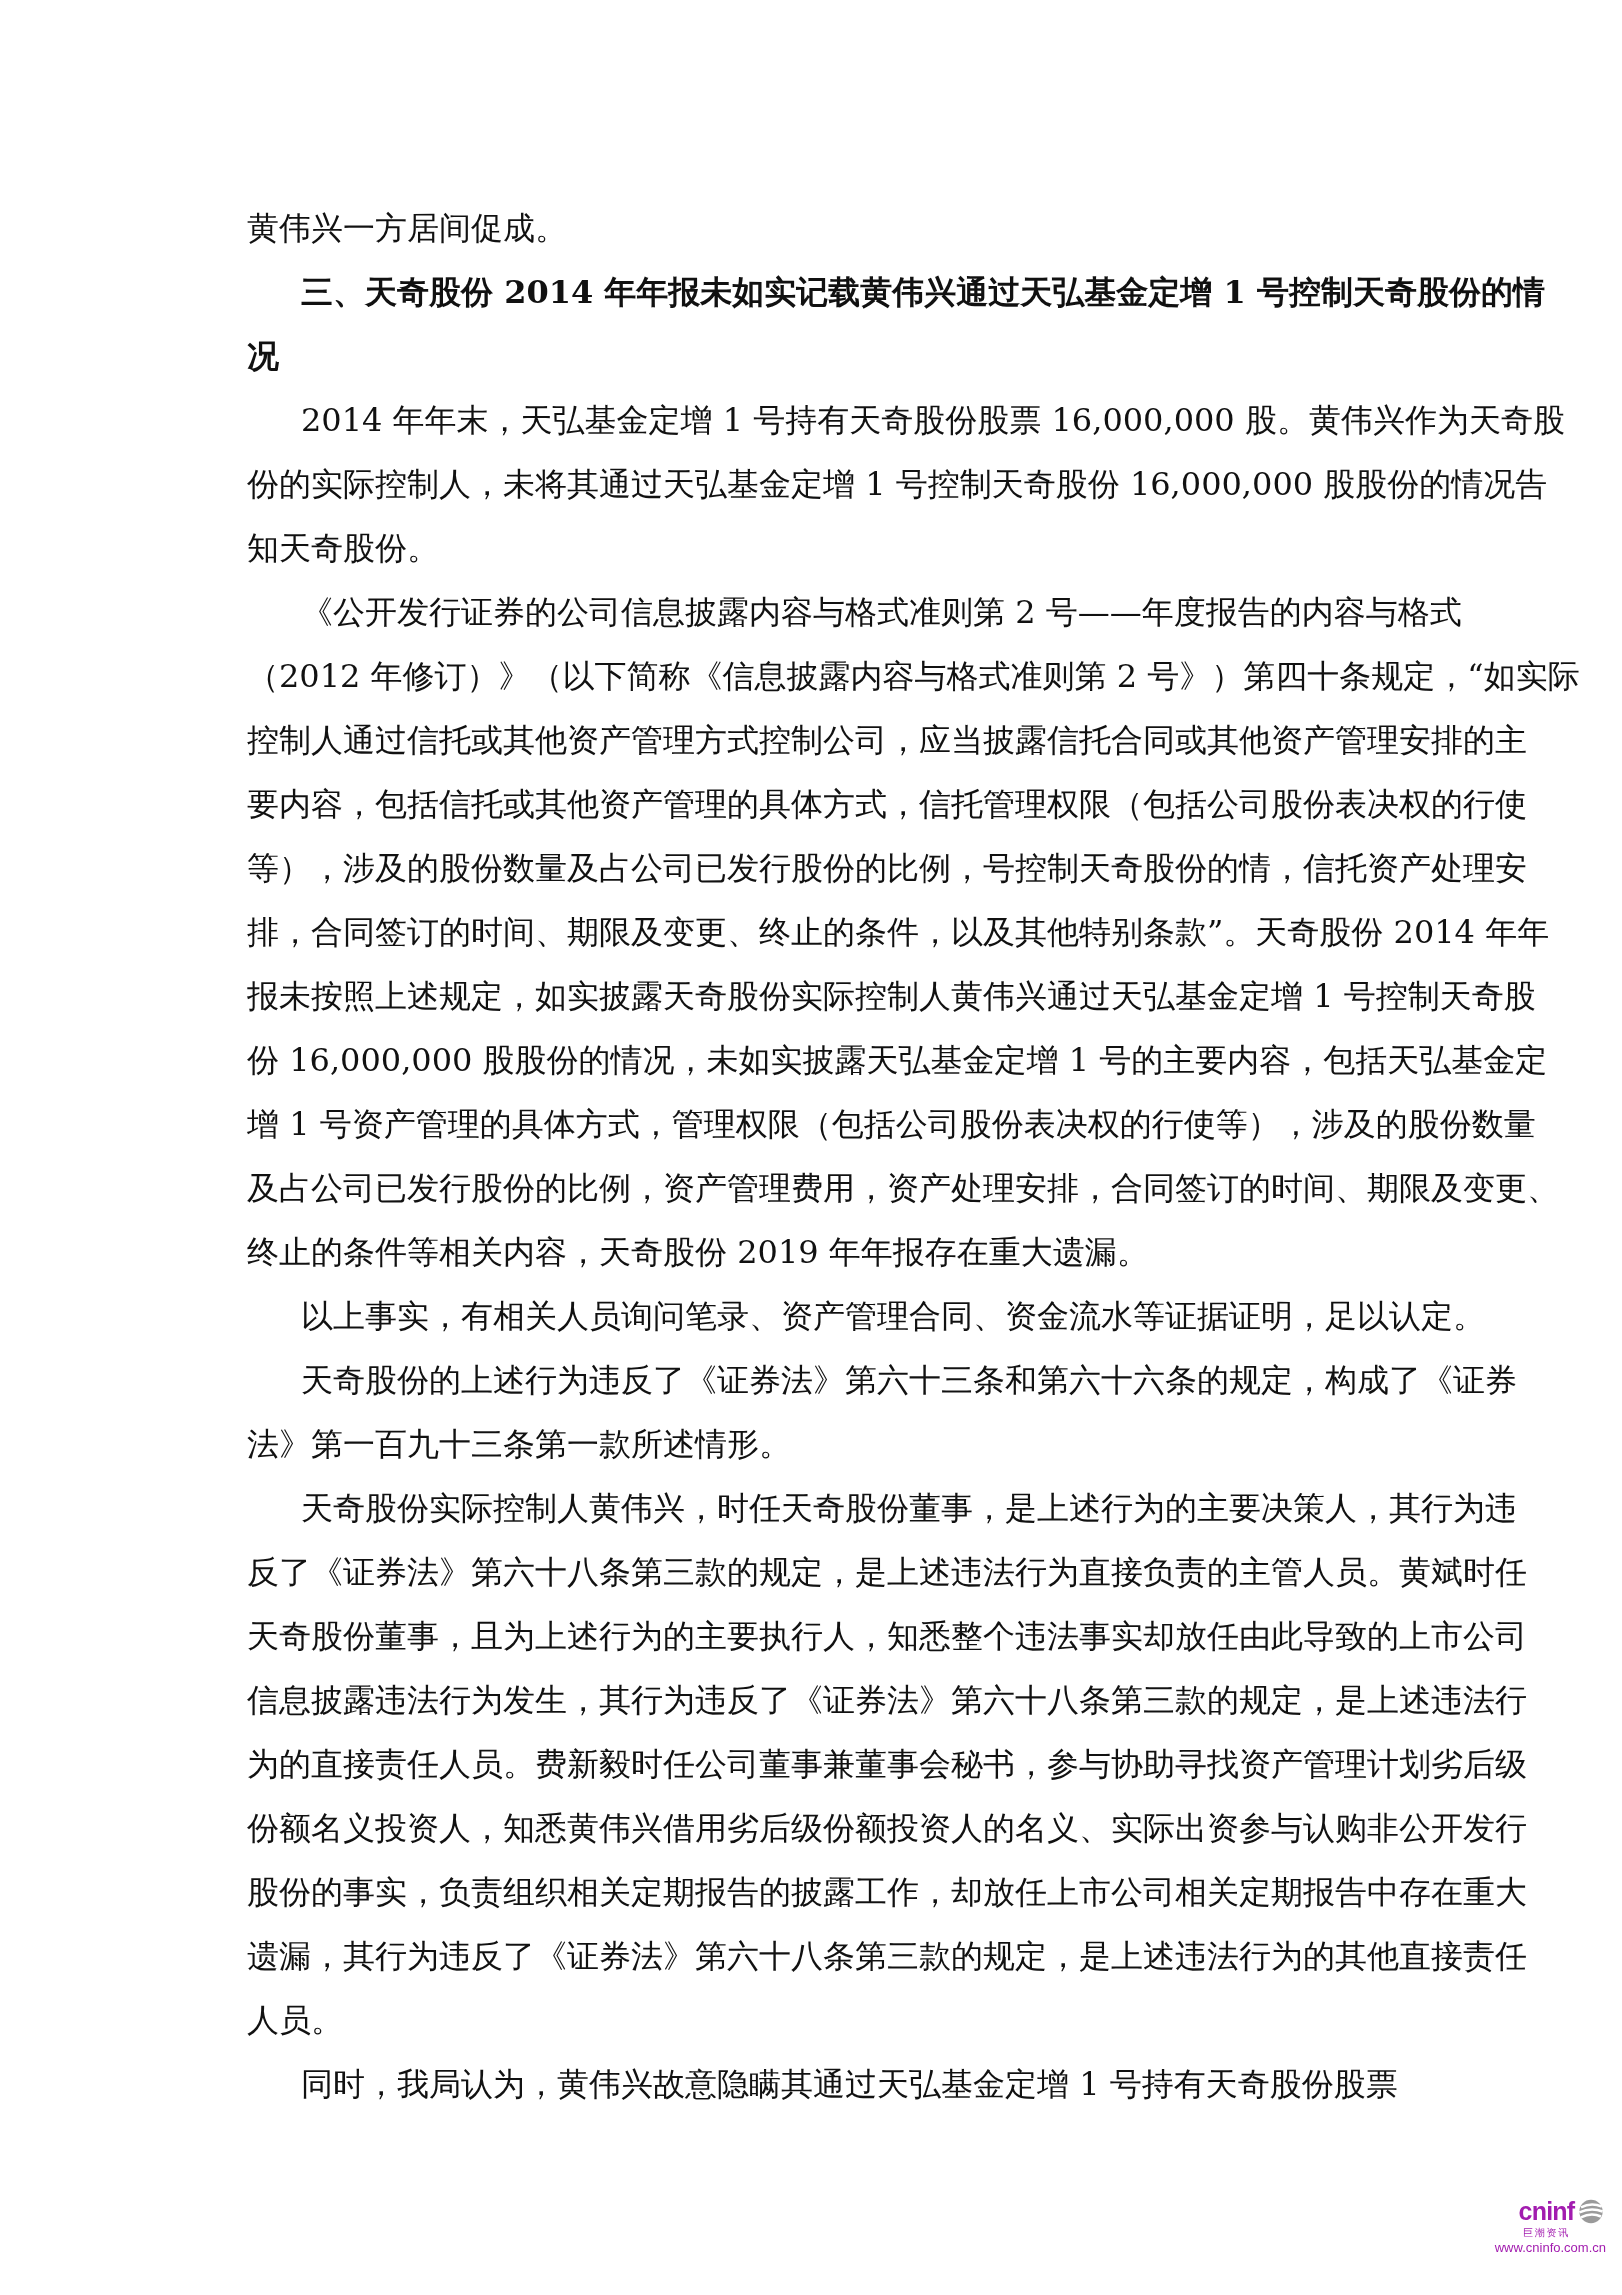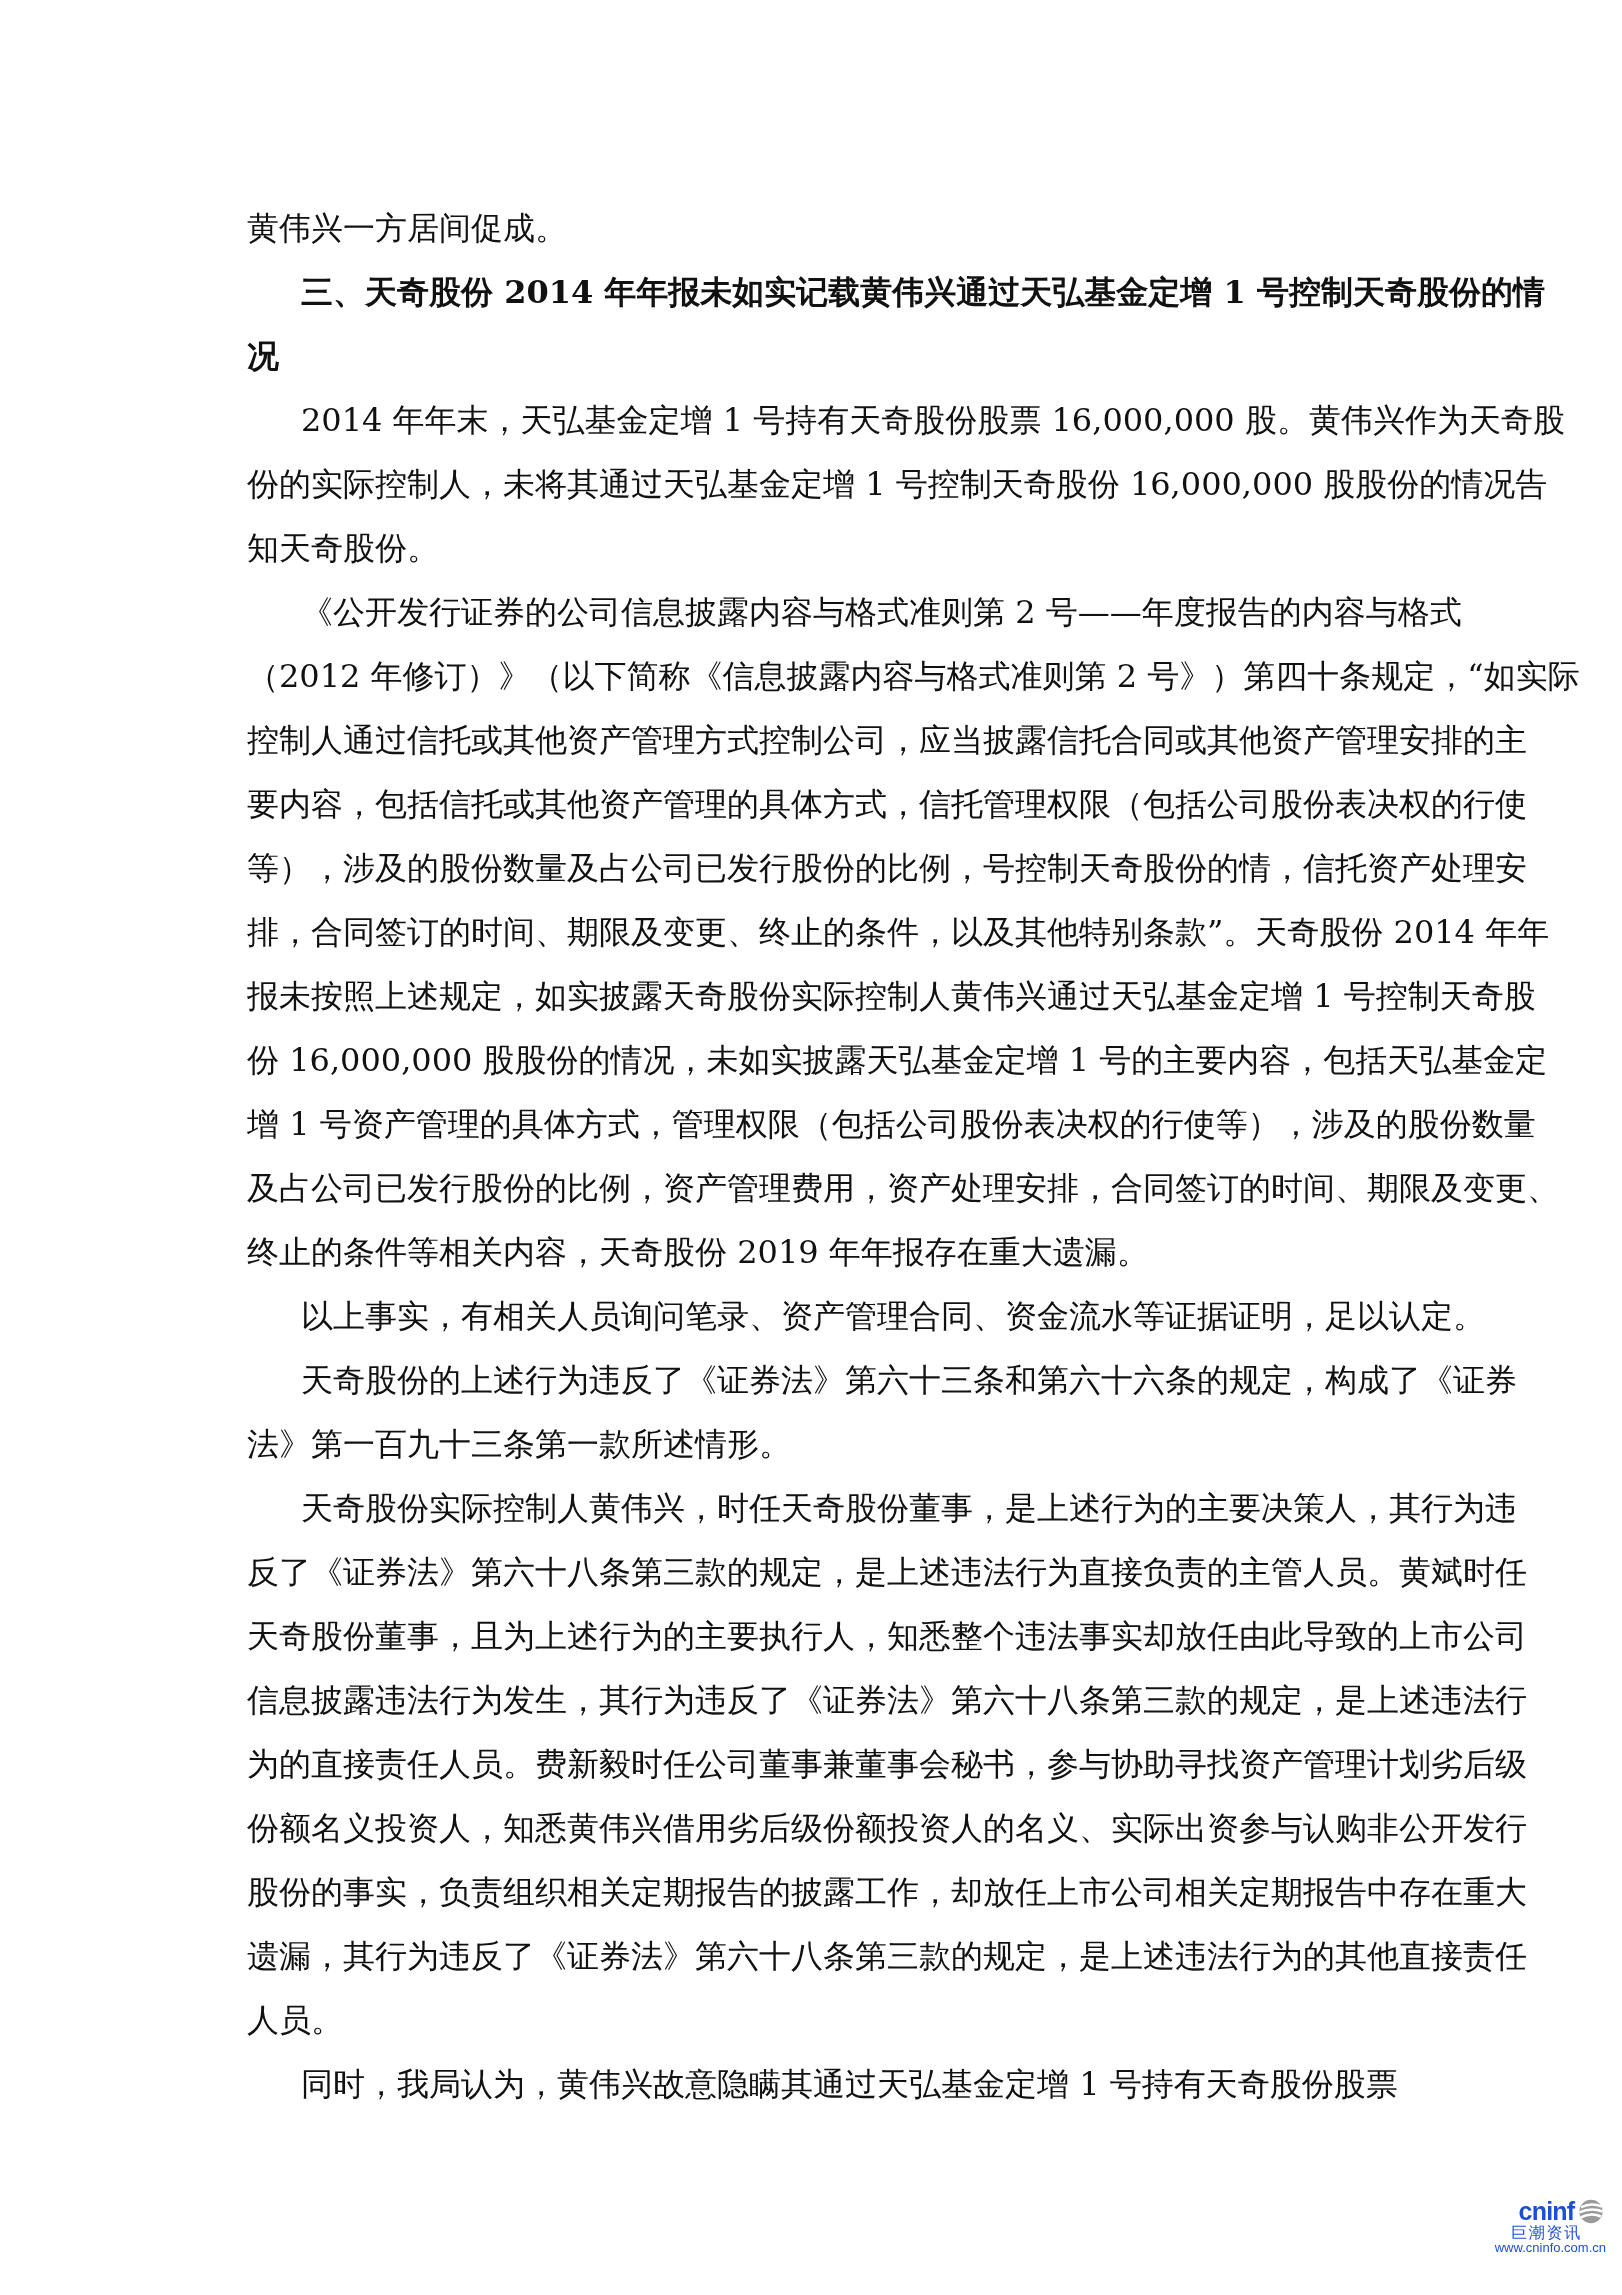--- a/index.html
+++ b/index.html
@@ -46,21 +46,21 @@
   }
   .line.bold {
     font-weight: bold;
   }
   .watermark {
     position: absolute;
     left: 1462px;
     top: 2197px;
     width: 144px;
     height: 76px;
-    color: #1d4ed8;
+    color: #a21caf;
     text-align: right;
     font-family: "Liberation Sans", "DejaVu Sans", sans-serif;
   }
   .wm-top {
     display: flex;
     align-items: center;
     justify-content: flex-end;
     height: 29px;
   }
   .wm-brand {
@@ -68,21 +68,21 @@
     font-weight: bold;
     letter-spacing: -0.8px;
     line-height: 25px;
   }
   .wm-logo {
     width: 30px;
     height: 27px;
     margin-left: 1.7px;
   }
   .wm-cn {
-    font-size: 16px;
+    font-size: 10px;
     line-height: 13.5px;
     text-align: center;
     padding-left: 25px;
     letter-spacing: 1.7px;
   }
   .wm-url {
     font-size: 13px;
     line-height: 15px;
   }
 </style>

